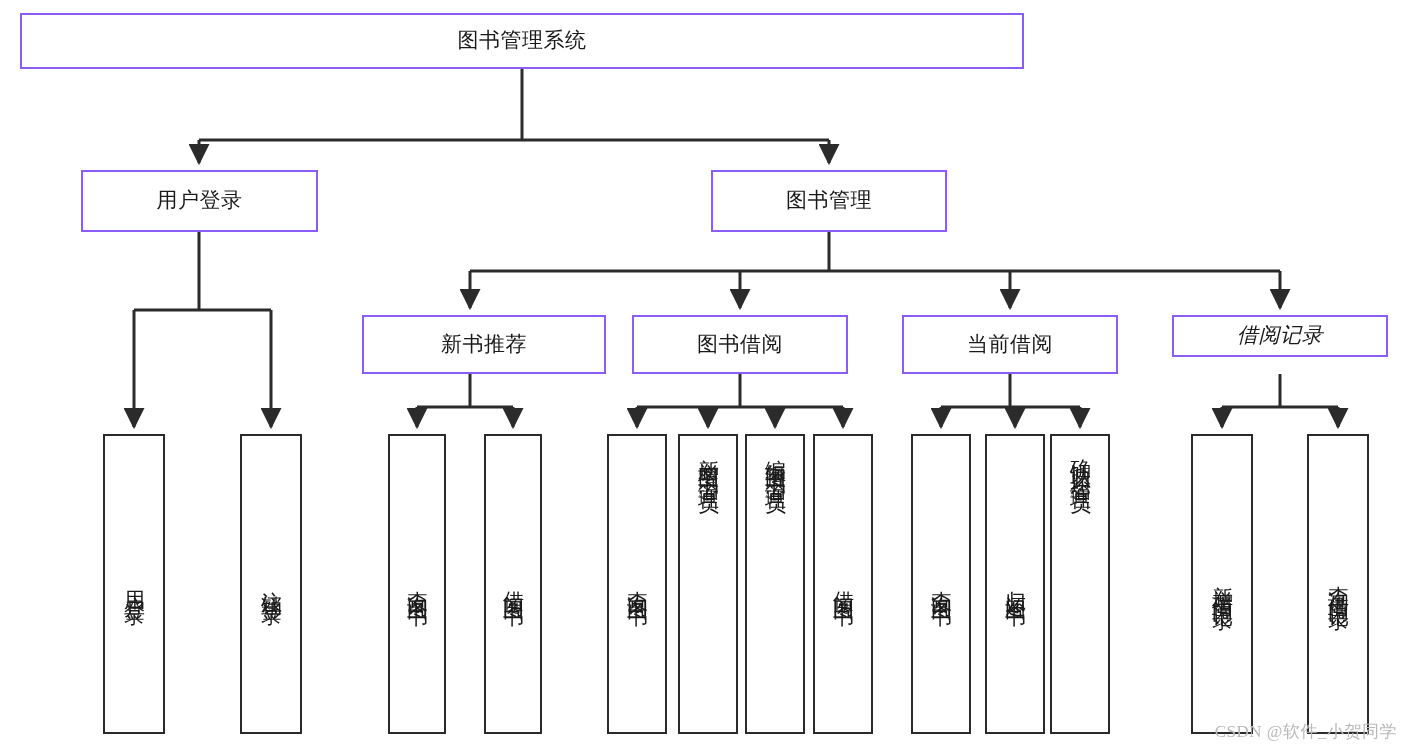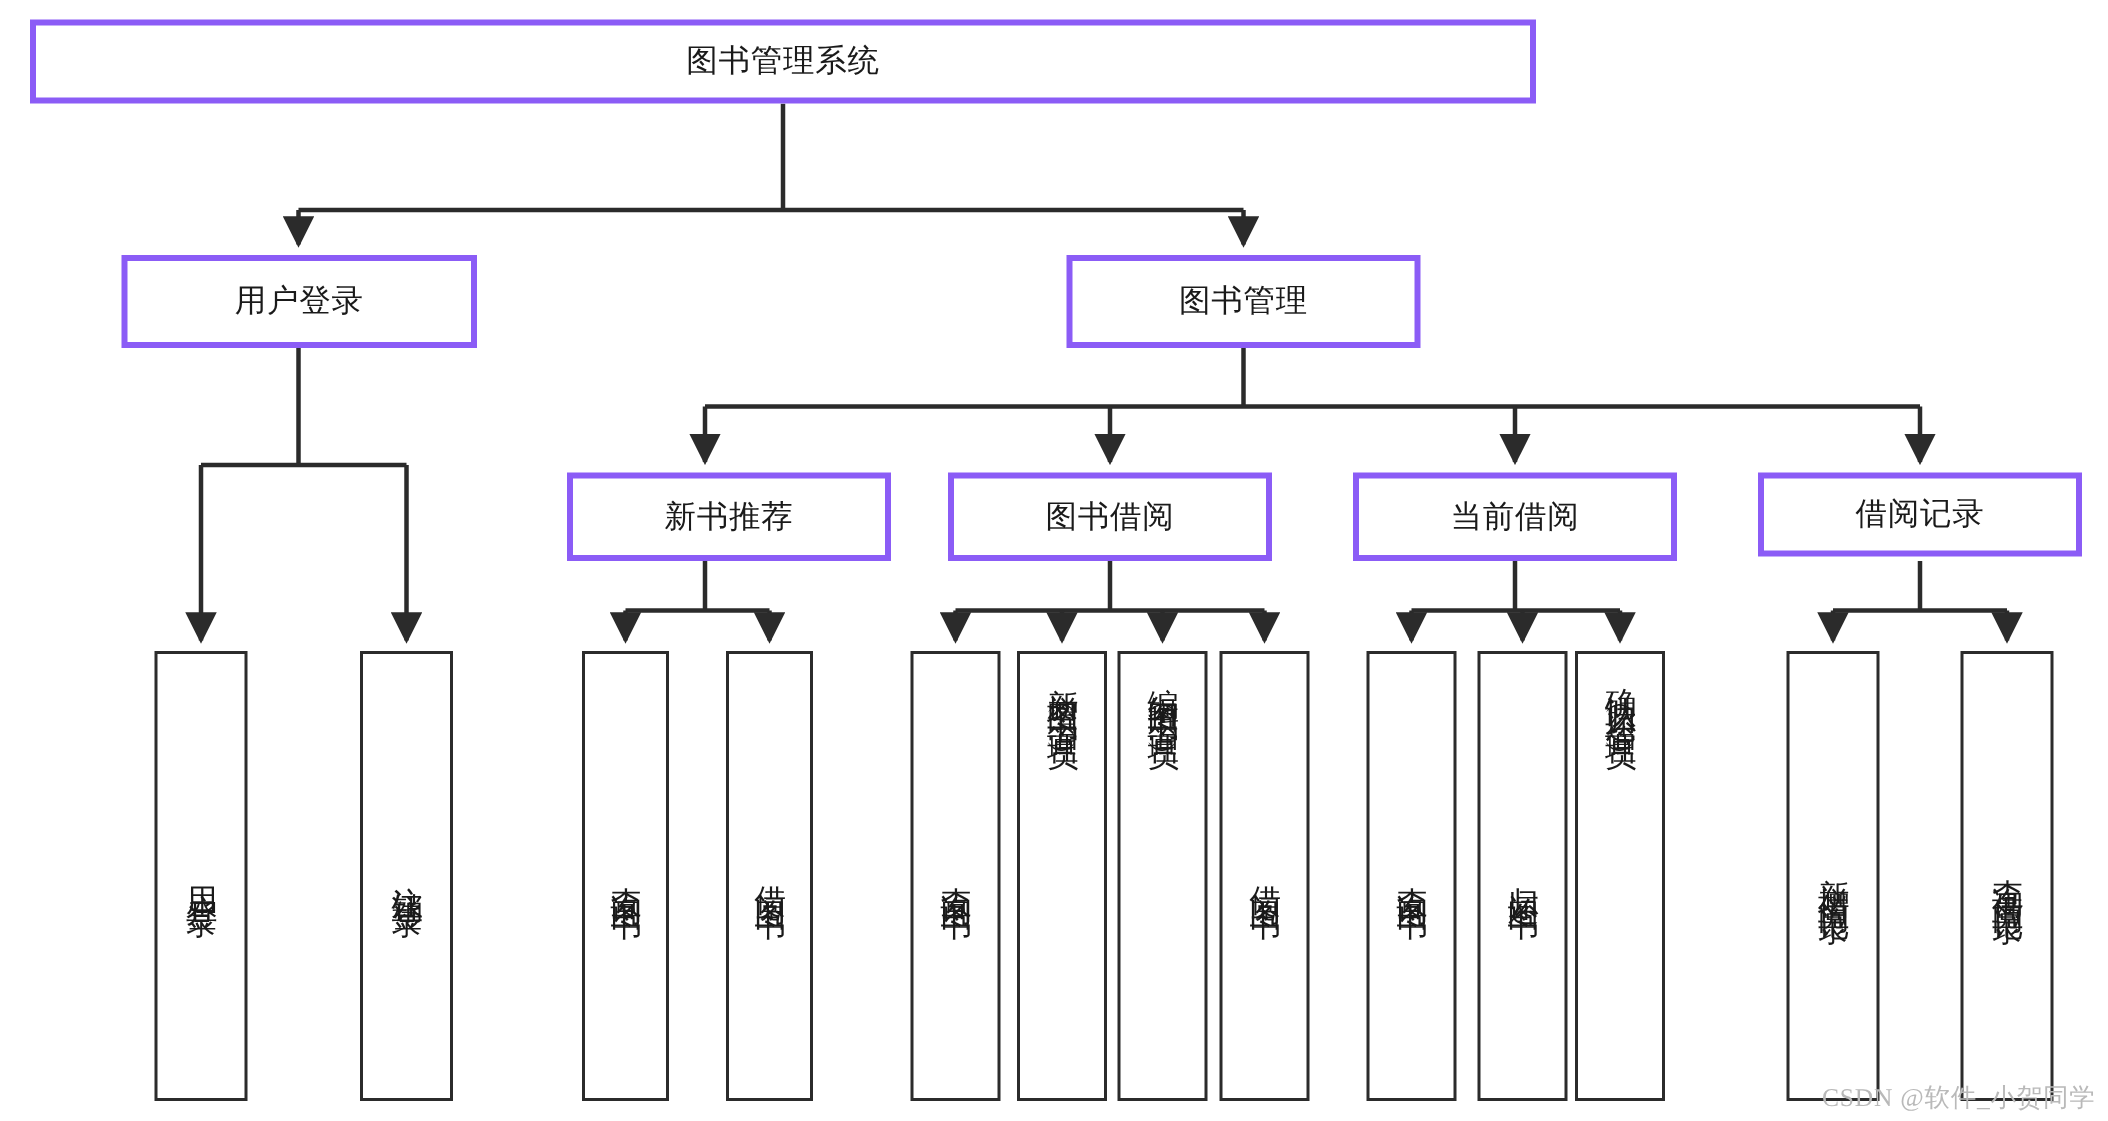--- a/index.html
+++ b/index.html
@@ -18,21 +18,21 @@
     position: absolute;
     top: 0;
     left: 0;
     width: 1405px;
     height: 747px;
   }
   .node-box {
     position: absolute;
     box-sizing: border-box;
     background: #ffffff;
-    border: 4px solid #8b5cf6;
+    border: 2px solid #8b5cf6;
     display: flex;
     align-items: center;
     justify-content: center;
   }
   .node-label-h {
     font-size: 21px;
     color: #1a1a1a;
     line-height: 1.1;
     white-space: nowrap;
     letter-spacing: 0.5px;
@@ -139,30 +139,30 @@
     <span class="node-label-h">图书管理系统</span>
   </div>
 
   <div class="node-box" style="left:81px; top:170px; width:237px; height:62px;">
     <span class="node-label-h">用户登录</span>
   </div>
   <div class="node-box" style="left:711px; top:170px; width:236px; height:62px;text-align:right;">
     <span class="node-label-h">图书管理</span>
   </div>
 
-  <div class="node-box" style="left:378px; top:315px; width:216px; height:59px;text-align:center;">
+  <div class="node-box" style="left:362px; top:315px; width:244px; height:59px;text-align:center;">
     <span class="node-label-h">新书推荐</span>
   </div>
   <div class="node-box" style="left:632px; top:315px; width:216px; height:59px;">
     <span class="node-label-h">图书借阅</span>
   </div>
   <div class="node-box" style="left:902px; top:315px; width:216px; height:59px;">
     <span class="node-label-h">当前借阅</span>
   </div>
-  <div class="node-box" style="left:1172px; top:315px; width:216px; height:56px;">
+  <div class="node-box" style="left:1172px; top:315px; width:216px; height:42px;font-style:italic;">
     <span class="node-label-h">借阅记录</span>
   </div>
 
   <div class="leaf-box center-v" style="left:103px; top:434px; width:62px; height:300px;">
     <span class="node-label-v">用户登录</span>
   </div>
   <div class="leaf-box center-v" style="left:240px; top:434px; width:62px; height:300px;">
     <span class="node-label-v">注销登录</span>
   </div>
 

